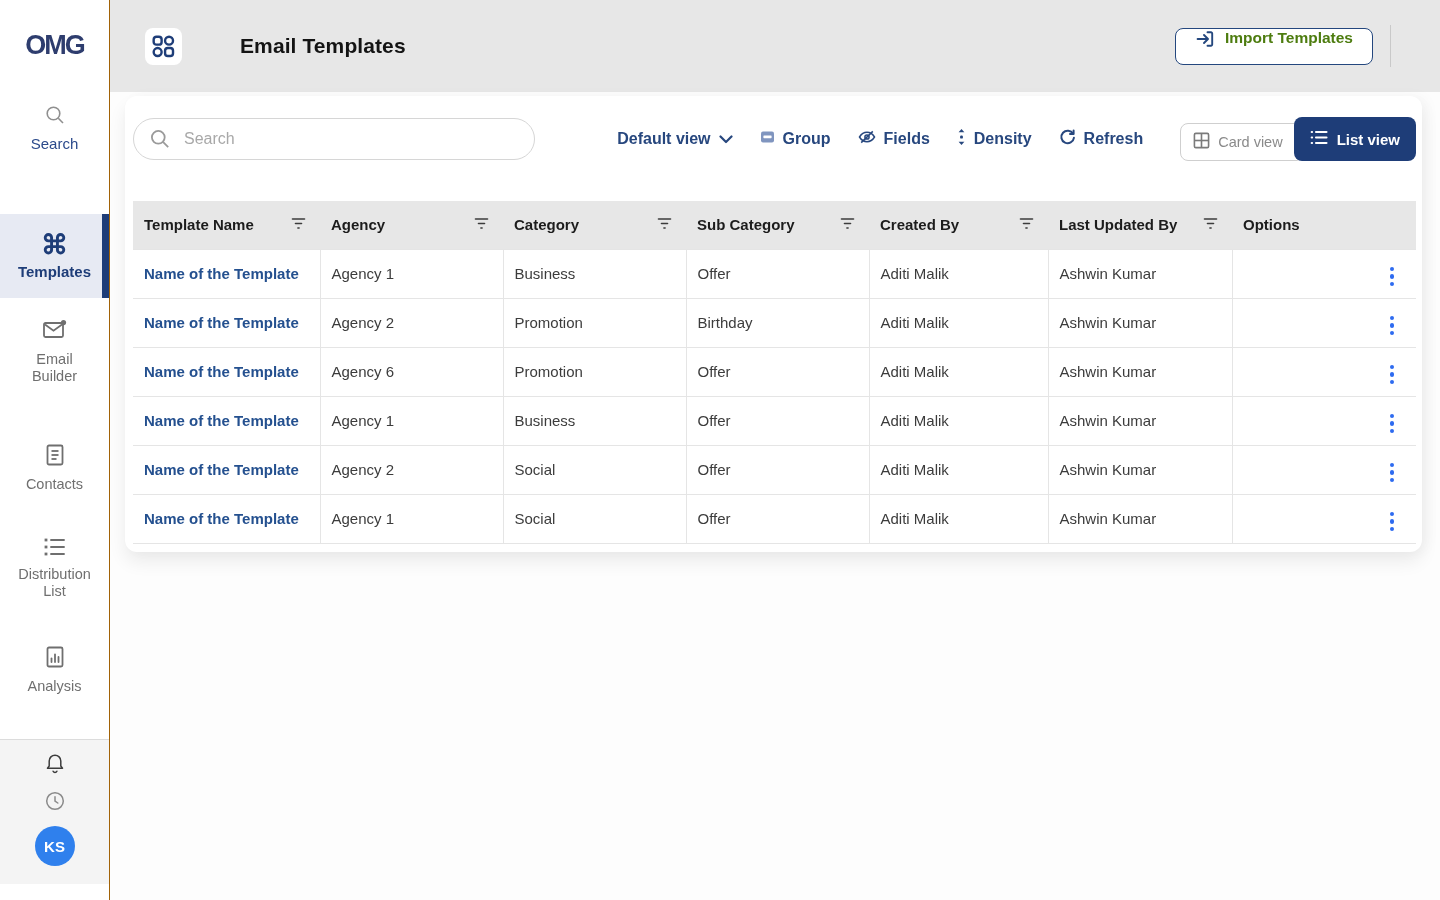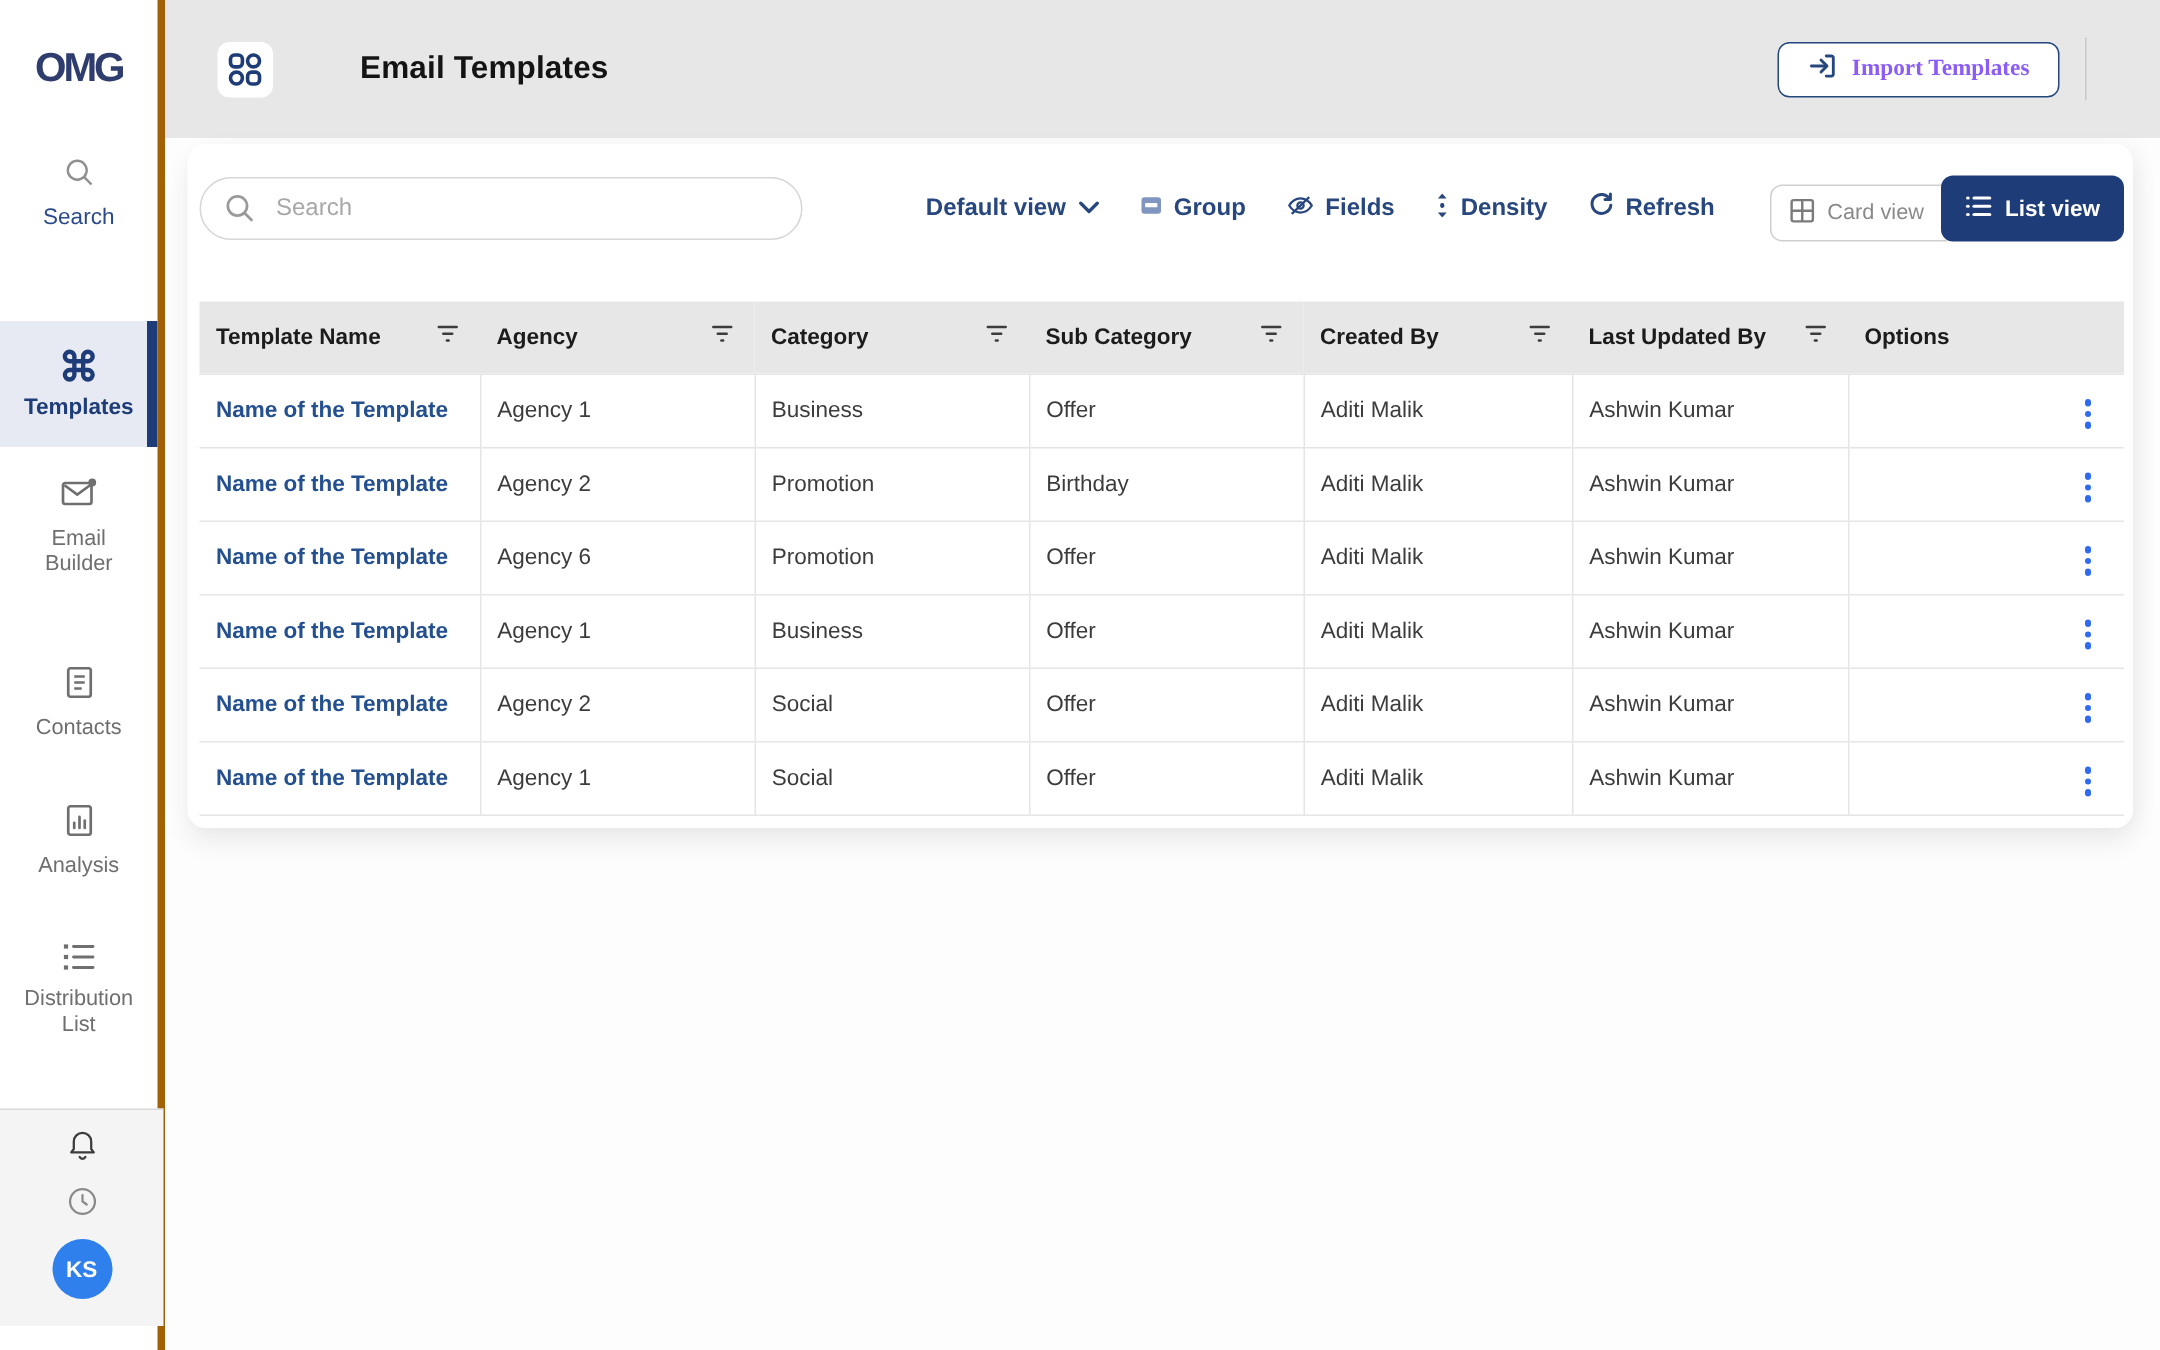--- a/index.html
+++ b/index.html
@@ -1,21 +1,21 @@
 <!DOCTYPE html>
 <html><head>
 <meta charset="utf-8">
 <style>
   * { margin:0; padding:0; box-sizing:border-box; }
   html,body { width:1440px; height:900px; overflow:hidden; background:#fff;
     font-family:"Liberation Sans", sans-serif; }
 
   
   .sidebar { position:absolute; left:0; top:0; width:110px; height:900px;
-    background:#fff; border-right:5px solid #a16207; z-index:5; display:flex; flex-direction:column; }
+    background:#fff; border-right:1px solid #a16207; z-index:5; display:flex; flex-direction:column; }
   .logo { height:90px; display:flex; align-items:center; justify-content:center; }
   .logo span { font-size:27px; font-weight:900; letter-spacing:-2px; color:#2e3d6e; }
   .nav-item { position:relative; display:flex; flex-direction:column; align-items:center;
     justify-content:center; gap:5px; cursor:pointer; }
   .nav-item .lbl { font-size:14.5px; color:#6f6f6f; text-align:center; line-height:17px; }
   .ni-search { height:56px; margin-top:10px; }
   .ni-search .lbl { color:#2b4a8b; font-size:15px; }
   .ni-templates { height:84px; margin-top:58px; background:#e7eaf3; }
   .ni-templates .lbl { color:#1e3d78; font-weight:700; font-size:15px; }
   .ni-templates .active-bar { position:absolute; right:0; top:0; width:7px; height:100%; background:#1e3d78; }
@@ -32,23 +32,23 @@
     font-size:15px; font-weight:700; display:flex; align-items:center; justify-content:center; cursor:pointer; }
   .icon-btn { cursor:pointer; display:flex; align-items:center; justify-content:center; }
 
   
   .topbar { position:absolute; left:110px; top:0; width:1330px; height:92px; background:#e7e7e7;
     display:flex; align-items:center; padding:0 32px 0 35px;gap:40px; }
   .title-icon-box { width:37px; height:37px; background:#fff; border-radius:8px;
     display:flex; align-items:center; justify-content:center; }
   .page-title { font-size:21px; font-weight:700; color:#141414; margin-left:18px; letter-spacing:0.1px; }
   .topbar-right { margin-left:auto; display:flex; align-items:center; }
-  .btn-outline { display:flex; align-items:center; gap:10px; height:37px; padding:0 19px;
-    background:#fff; border:1.4px solid #24477e; border-radius:8px; color:#8b5cf6;
-    font-size:15.5px; font-weight:700; cursor:pointer;font-family:Liberation Serif, serif; }
+  .btn-outline { display:flex; gap:10px; height:37px; padding:0 19px;
+    background:#fff; border:1.4px solid #24477e; border-radius:8px; color:#4d7c0f;
+    font-size:15.5px; font-weight:700; cursor:pointer; }
   .top-divider { width:1px; height:42px; background:#c9c9c9; margin:0 17px; }
   .btn-primary { display:flex; align-items:center; gap:11px; height:41px; padding:0 22px;
     background:#1e3d78; border:none; border-radius:8px; color:#fff; font-size:16px;
     font-weight:700; cursor:pointer; }
 
   
   .main { position:absolute; left:110px; top:92px; width:1330px; height:808px; background:#fdfdfd; }
   .card { margin:4px 18px 0 15px; background:#fff; border-radius:12px;
     box-shadow:0 10px 18px rgba(0,0,0,0.07), 6px 0 14px rgba(0,0,0,0.03);
     padding:21px 6px 8px 8px; }
@@ -126,44 +126,44 @@
       <svg width="22" height="24" viewBox="0 0 22 24" fill="none" stroke="#6f6f6f" stroke-width="1.8">
         <rect x="3.5" y="2.5" width="15" height="19" rx="1.5"></rect>
         <line x1="7.5" y1="8" x2="14.5" y2="8"></line>
           <line x1="7.5" y1="12" x2="14.5" y2="12"></line>
           <line x1="7.5" y1="16" x2="12.5" y2="16"></line>
       </svg>
     </span>
     <span class="lbl">Contacts</span>
   </div>
 
-  <div class="nav-item ni-analysis">
-    <span>
-      <svg width="22" height="24" viewBox="0 0 22 24" fill="none" stroke="#6f6f6f" stroke-width="1.8" stroke-linecap="round">
-        <rect x="3.5" y="2.5" width="15" height="19" rx="1.5"></rect>
-        <line x1="7.5" y1="17" x2="7.5" y2="13.5"></line>
-          <line x1="11" y1="17" x2="11" y2="9.5"></line>
-          <line x1="14.5" y1="17" x2="14.5" y2="12"></line>
-      </svg>
-    </span>
-    <span class="lbl">Analysis</span>
-  </div>
-
   <div class="nav-item ni-dist">
     <span>
       <svg width="24" height="20" viewBox="0 0 24 20" fill="none" stroke="#6f6f6f" stroke-width="1.9" stroke-linecap="round">
         <line x1="8" y1="3" x2="21" y2="3"></line>
           <line x1="8" y1="10" x2="21" y2="10"></line>
           <line x1="8" y1="17" x2="21" y2="17"></line>
         <rect x="1.6" y="1.6" width="2.8" height="2.8" fill="#6f6f6f" stroke="none"></rect>
         <rect x="1.6" y="8.6" width="2.8" height="2.8" fill="#6f6f6f" stroke="none"></rect>
         <rect x="1.6" y="15.6" width="2.8" height="2.8" fill="#6f6f6f" stroke="none"></rect>
       </svg>
     </span>
     <span class="lbl" style="width:86px;">Distribution List</span>
+  </div>
+
+  <div class="nav-item ni-analysis">
+    <span>
+      <svg width="22" height="24" viewBox="0 0 22 24" fill="none" stroke="#6f6f6f" stroke-width="1.8" stroke-linecap="round">
+        <rect x="3.5" y="2.5" width="15" height="19" rx="1.5"></rect>
+        <line x1="7.5" y1="17" x2="7.5" y2="13.5"></line>
+          <line x1="11" y1="17" x2="11" y2="9.5"></line>
+          <line x1="14.5" y1="17" x2="14.5" y2="12"></line>
+      </svg>
+    </span>
+    <span class="lbl">Analysis</span>
   </div>
 
   <div class="side-footer">
     <span class="icon-btn">
       <svg width="22" height="24" viewBox="0 0 22 24" fill="none" stroke="#3c3c3c" stroke-width="1.5" stroke-linecap="round" stroke-linejoin="round">
         <path d="M11 3.2a5.8 5.8 0 0 0-5.8 5.8v5L3.5 16.3h15L16.8 14V9A5.8 5.8 0 0 0 11 3.2z"></path>
         <path d="M9.1 19.3a2.1 2.1 0 0 0 3.8 0"></path>
       </svg>
     </span>
     <span class="icon-btn">

